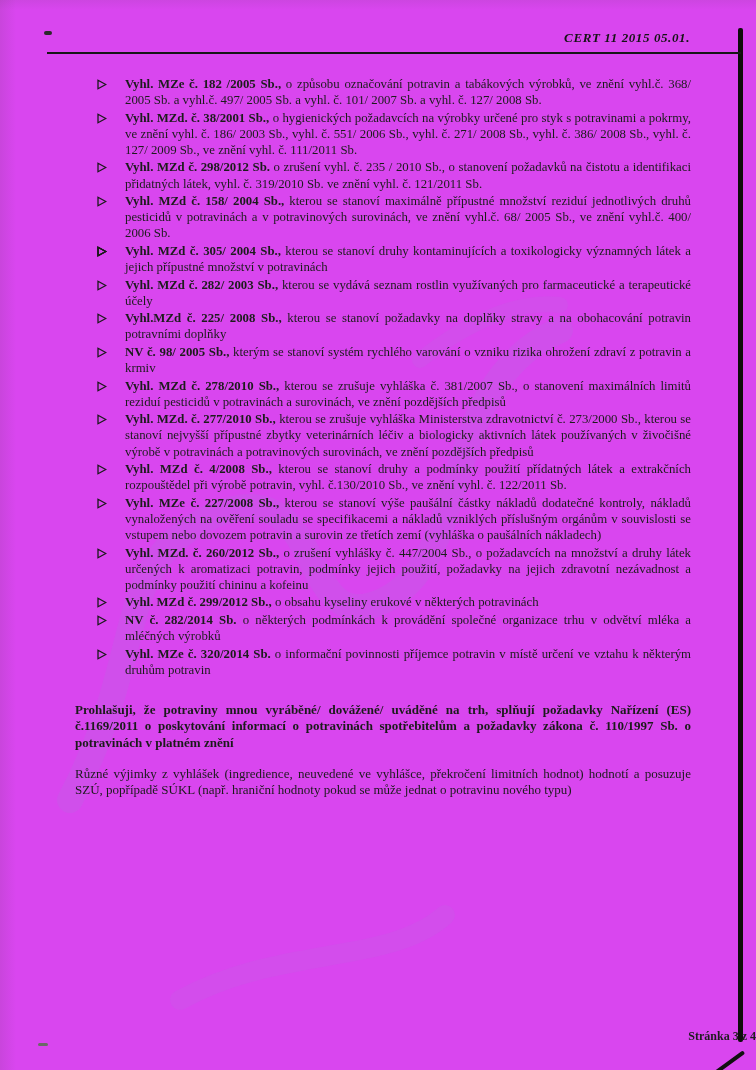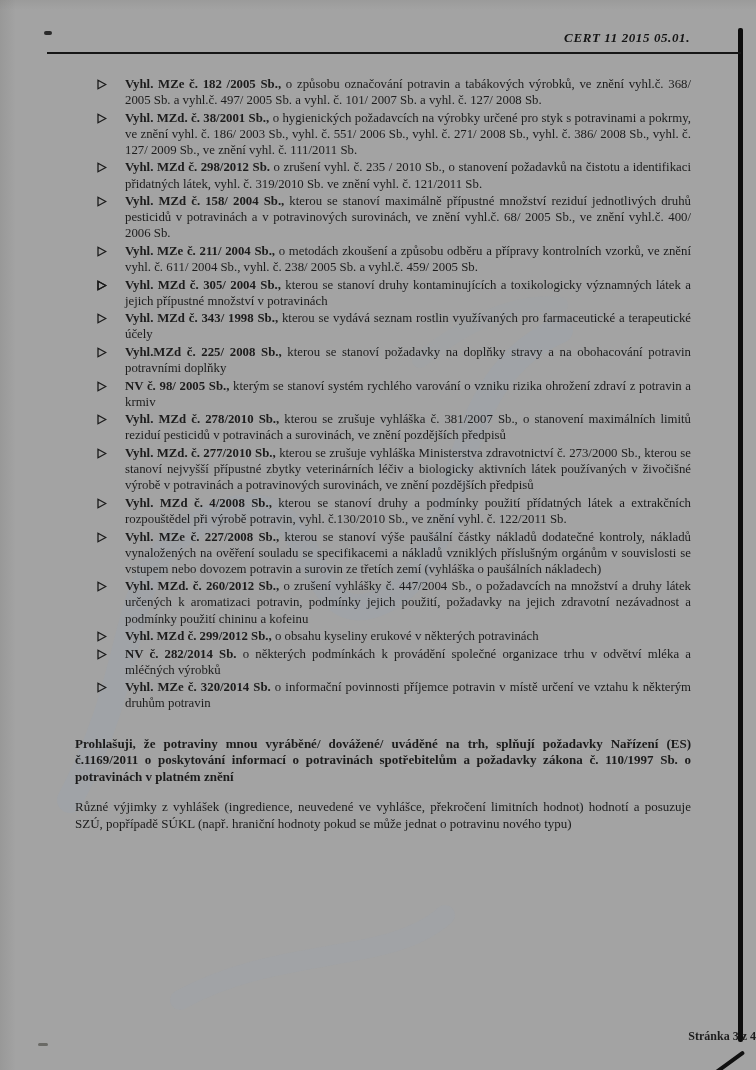--- a/index.html
+++ b/index.html
@@ -5,21 +5,21 @@
   * { box-sizing: border-box; }
   html, body { margin: 0; padding: 0; }
   body {
     width: 756px; height: 1070px;
     background: #e9e8e4;
     font-family: "Liberation Serif", serif;
   }
   .page {
     position: relative;
     width: 756px; height: 1070px;
-    background: #a3a3a3;
+    background: #d946ef;
     overflow: hidden;
     color: #1b1b1b;
   }
   
   .edge-shadow-left {
     position: absolute; left: 0; top: 0; width: 16px; height: 100%;
     background: linear-gradient(to right, rgba(60,60,55,0.10), rgba(0,0,0,0));
   }
   .edge-shadow-top {
     position: absolute; left: 0; top: 0; width: 100%; height: 10px;
@@ -120,30 +120,30 @@
               <path d="M1,1.3 L8.8,5.5 L1,9.7 Z" fill="none" stroke="#1a1a1a" stroke-width="1.3"></path>
             </svg></span><span class="item-text"><span class="lead">Vyhl. MZd. č. 38/2001 Sb.,</span><span class="rest"> o hygienických požadavcích na výrobky určené pro styk s potravinami a pokrmy, ve znění vyhl. č. 186/ 2003 Sb., vyhl. č. 551/ 2006 Sb., vyhl. č. 271/ 2008 Sb., vyhl. č. 386/ 2008 Sb., vyhl. č. 127/ 2009 Sb., ve znění vyhl. č. 111/2011 Sb.</span></span></li>
         <li><span class="bullet"><svg width="10" height="11" viewBox="0 0 10 11">
               <path d="M1,1.3 L8.8,5.5 L1,9.7 Z" fill="none" stroke="#1a1a1a" stroke-width="1.3"></path>
             </svg></span><span class="item-text"><span class="lead">Vyhl. MZd č. 298/2012 Sb.</span><span class="rest"> o zrušení vyhl. č. 235 / 2010 Sb., o stanovení požadavků na čistotu a identifikaci přidatných látek, vyhl. č. 319/2010 Sb. ve znění vyhl. č. 121/2011 Sb.</span></span></li>
         <li><span class="bullet"><svg width="10" height="11" viewBox="0 0 10 11">
               <path d="M1,1.3 L8.8,5.5 L1,9.7 Z" fill="none" stroke="#1a1a1a" stroke-width="1.3"></path>
             </svg></span><span class="item-text"><span class="lead">Vyhl. MZd č. 158/ 2004 Sb.,</span><span class="rest"> kterou se stanoví maximálně přípustné množství reziduí jednotlivých druhů pesticidů v potravinách a v potravinových surovinách, ve znění vyhl.č. 68/ 2005 Sb., ve znění vyhl.č. 400/ 2006 Sb.</span></span></li>
         <li><span class="bullet"><svg width="10" height="11" viewBox="0 0 10 11">
               <path d="M1,1.3 L8.8,5.5 L1,9.7 Z" fill="none" stroke="#1a1a1a" stroke-width="1.3"></path>
-            </svg></span><span class="item-text"><span class="lead">Vyhl. MZe č. 211/ 2004 Sb.,</span><span class="rest"> o metodách zkoušení a způsobu odběru a přípravy kontrolních vzorků, ve znění vyhl. č. 611/ 2004 Sb., vyhl. č. 238/ 2005 Sb. a vyhl.č. 459/ 2005 Sb.</span></span></li>
+            </svg></span></li>
         <li><span class="bullet"><svg width="10" height="11" viewBox="0 0 10 11">
               <path d="M1,1.3 L8.8,5.5 L1,9.7 Z" fill="none" stroke="#1a1a1a" stroke-width="1.3"></path>
             </svg></span></li>
         <li><span class="bullet"><svg width="10" height="11" viewBox="0 0 10 11">
               <path d="M1,1.3 L8.8,5.5 L1,9.7 Z" fill="none" stroke="#1a1a1a" stroke-width="1.3"></path>
             </svg></span><span class="item-text"><span class="lead">Vyhl. MZd č. 305/ 2004 Sb.,</span><span class="rest"> kterou se stanoví druhy kontaminujících a toxikologicky významných látek a jejich přípustné množství v potravinách</span></span></li>
         <li><span class="bullet"><svg width="10" height="11" viewBox="0 0 10 11">
               <path d="M1,1.3 L8.8,5.5 L1,9.7 Z" fill="none" stroke="#1a1a1a" stroke-width="1.3"></path>
-            </svg></span><span class="item-text"><span class="lead">Vyhl. MZd č. 343/ 1998 Sb.,</span><span class="rest"> kterou se vydává seznam rostlin využívaných pro farmaceutické a terapeutické účely</span></span></li>
+            </svg></span><span class="item-text"><span class="lead">Vyhl. MZd č. 282/ 2003 Sb.,</span><span class="rest"> kterou se vydává seznam rostlin využívaných pro farmaceutické a terapeutické účely</span></span></li>
         <li><span class="bullet"><svg width="10" height="11" viewBox="0 0 10 11">
               <path d="M1,1.3 L8.8,5.5 L1,9.7 Z" fill="none" stroke="#1a1a1a" stroke-width="1.3"></path>
             </svg></span><span class="item-text"><span class="lead">Vyhl.MZd č. 225/ 2008 Sb.,</span><span class="rest"> kterou se stanoví požadavky na doplňky stravy a na obohacování potravin potravními doplňky</span></span></li>
         <li><span class="bullet"><svg width="10" height="11" viewBox="0 0 10 11">
               <path d="M1,1.3 L8.8,5.5 L1,9.7 Z" fill="none" stroke="#1a1a1a" stroke-width="1.3"></path>
             </svg></span><span class="item-text"><span class="lead">NV č. 98/ 2005 Sb.,</span><span class="rest"> kterým se stanoví systém rychlého varování o vzniku rizika ohrožení zdraví z potravin a krmiv</span></span></li>
         <li><span class="bullet"><svg width="10" height="11" viewBox="0 0 10 11">
               <path d="M1,1.3 L8.8,5.5 L1,9.7 Z" fill="none" stroke="#1a1a1a" stroke-width="1.3"></path>
             </svg></span><span class="item-text"><span class="lead">Vyhl. MZd č. 278/2010 Sb.,</span><span class="rest"> kterou se zrušuje vyhláška č. 381/2007 Sb., o stanovení maximálních limitů reziduí pesticidů v potravinách a surovinách, ve znění pozdějších předpisů</span></span></li>
         <li><span class="bullet"><svg width="10" height="11" viewBox="0 0 10 11">

